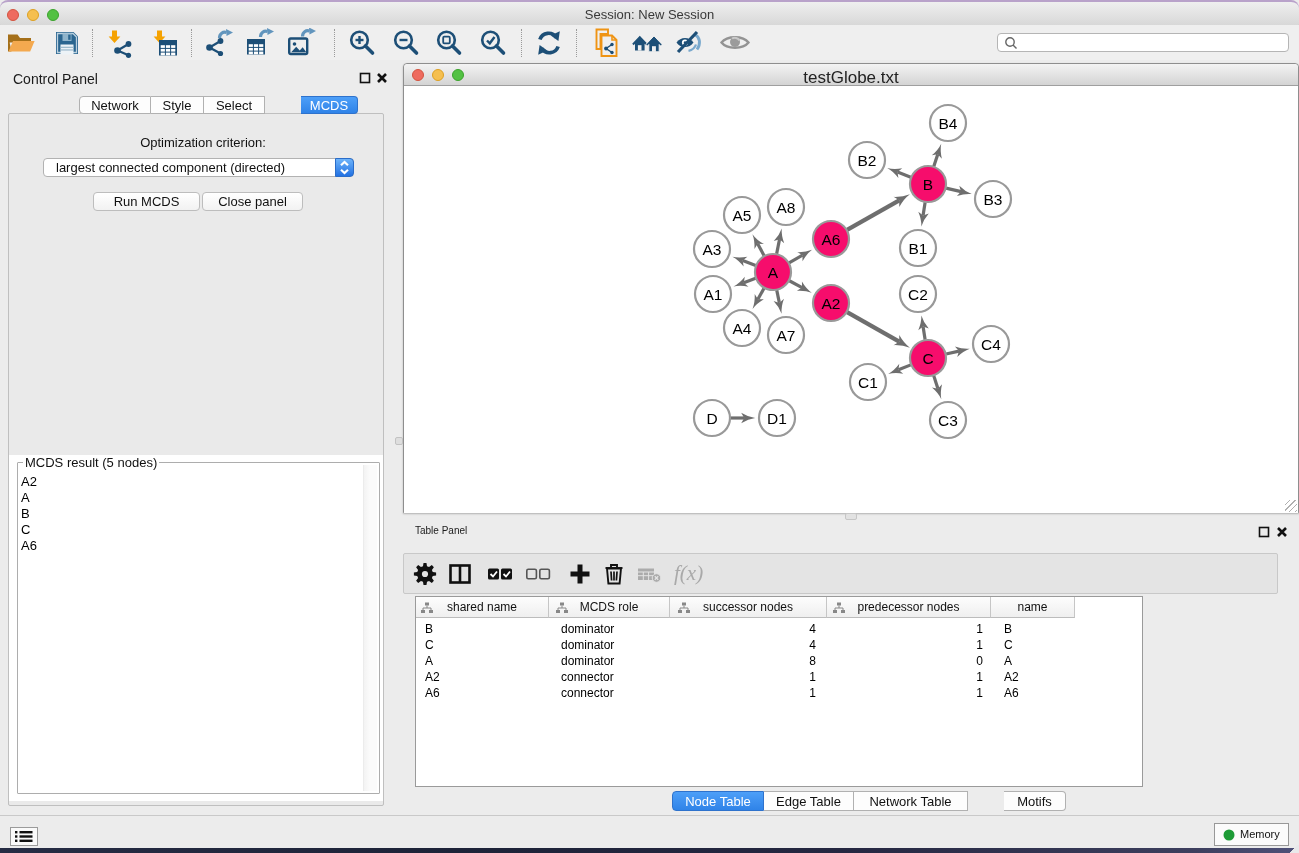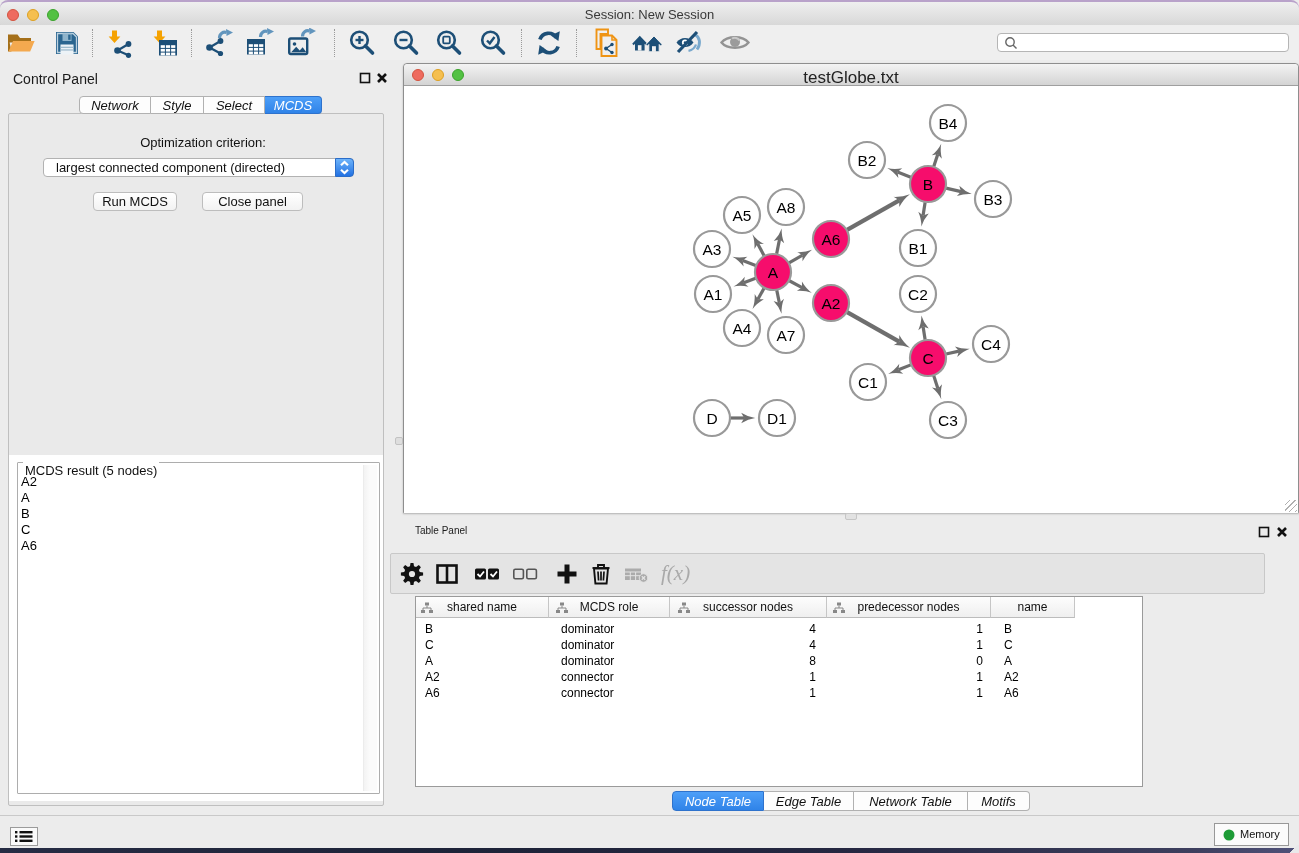--- a/index.html
+++ b/index.html
@@ -20,62 +20,62 @@
   #toolbar { left:0; top:25px; width:1299px; height:35px; background:#efefef; }
   .tbsep { position:absolute; top:4px; height:28px; width:0;
     border-left:1px dotted #9a9a9a; }
   .ticon { position:absolute; top:3px; }
   #searchbox { position:absolute; left:997px; top:8px; width:292px; height:19px;
     background:#fff; border:1px solid #b5b5b5; border-radius:4px; }
   
   #cp-title { left:13px; top:71px; font-size:14px; color:#1b1b1b; }
   #cp-box { left:8px; top:113px; width:376px; height:693px; border:1px solid #bfbfbf;
     border-radius:2px; background:#eaeaea; }
-  .tabrow { position:absolute; display:flex;font-style:italic; }
+  .tabrow { position:absolute; display:flex; }
   .tab { height:18px; line-height:17px; font-size:13px; text-align:center;
     background:#fdfdfd; border:1px solid #b1b1b1; border-left:none; color:#111;
     padding:0; }
   .tab.first { border-left:1px solid #b1b1b1; border-radius:4px 0 0 4px; }
-  .tab.last { border-radius:0 4px 4px 0; }
+  .tab.last { border-radius:0 4px 4px 0;margin-left:36px; }
   .tab.sel { background:linear-gradient(#4d9ff8,#2f83e8); color:#fff; border-color:#2e72cc; }
   #cptabs { left:79px; top:96px; }
   #opt-label { left:7px; top:135px; width:392px; text-align:center; font-size:13px; color:#111; }
   #combo { left:43px; top:158px; width:311px; height:19px; background:#fff;
     border:1px solid #b2b2b2; border-radius:4px; font-size:13px; color:#111;
     line-height:17px; padding-left:12px; }
   #combo-step { position:absolute; right:-1px; top:-1px; width:19px; height:19px;
     border-radius:0 4px 4px 0; background:linear-gradient(#6db3fa,#2271e2);
     border:1px solid #2a6dc9; }
   .btn { position:absolute; height:19px; background:linear-gradient(#ffffff,#f2f2f2);
     border:1px solid #bdbdbd; border-radius:4px; font-size:13px; color:#111;
     text-align:center; line-height:17px; }
   #resultpanel { left:9px; top:455px; width:374px; height:346px; background:#fff; }
   #groupbox { position:absolute; left:8px; top:7px; width:363px; height:332px;
     border:1px solid #adadad; border-radius:1px; }
-  #grouplabel { position:absolute; left:5px; top:-8px; background:#fff; padding:8px 2px;
+  #grouplabel { position:absolute; left:5px; top:-8px; background:#fff; padding:0 2px;
     font-size:13px; color:#111; }
   #mcdslist { position:absolute; left:3px; top:11px; font-size:13px; color:#000; line-height:16px; }
   #listscroll { position:absolute; right:2px; top:2px; width:14px; height:326px;
     background:linear-gradient(90deg,#f3f3f3,#fbfbfb 45%,#fbfbfb); border-left:1px solid #ececec; }
   
   #netwin { left:403px; top:63px; width:896px; height:450px;
     border:1px solid #8e8e8e; border-radius:4px 4px 0 0;
     box-shadow:0 1px 2px rgba(0,0,0,0.25); background:#fff; }
   #nettitle { position:absolute; left:0; top:0; width:100%; height:22px;
     background:linear-gradient(#f3f3f3,#d4d4d4); border-bottom:1px solid #9f9f9f;
     border-radius:4px 4px 0 0; }
   #nettitle .tl { top:5px; }
   #nettitle .red { left:8px; } #nettitle .yel { left:28px; } #nettitle .grn { left:48px; }
   #netname { position:absolute; top:4px; width:100%; text-align:center; font-size:17px; color:#222; }
   #netcanvas { position:absolute; left:0; top:23px; width:894px; height:426px; background:#fff; }
   #netgrip { position:absolute; right:1px; bottom:1px; width:12px; height:12px;
     background:repeating-linear-gradient(135deg, transparent 0 3px, #b0b0b0 3px 4px); }
   
   #tp-title { left:415px; top:525px; font-size:10px; color:#1b1b1b; }
-  #tp-toolbar { left:390px; top:553px; width:875px; height:41px; background:#e4e4e4;
+  #tp-toolbar { left:403px; top:553px; width:875px; height:41px; background:#e4e4e4;
     border:1px solid #c8c8c8; border-radius:2px; }
   #tp-table { left:415px; top:596px; width:728px; height:191px; background:#fff;
     border:1px solid #9a9a9a; }
   .th { position:absolute; top:0; height:21px; background:linear-gradient(#fdfdfd,#efefef);
     border-right:1px solid #c6c6c6; border-bottom:1px solid #bcbcbc;
     font-size:12px; color:#111; text-align:center; line-height:21px; }
   .trow { position:absolute; font-size:12px; color:#000; height:16px; line-height:16px; }
   .num { text-align:right; }
   
   #bottabs { left:672px; top:791px; }
@@ -270,21 +270,21 @@
 </div>
 <div class="abs" id="opt-label">Optimization criterion:</div>
 <div class="abs" id="combo">largest connected component (directed)
   <div id="combo-step">
     <svg width="17" height="17" viewBox="0 0 17 17">
       <path d="M5,6.3 L8.5,2.9 L12,6.3" fill="none" stroke="#fff" stroke-width="2.1"></path>
       <path d="M5,10.7 L8.5,14.1 L12,10.7" fill="none" stroke="#fff" stroke-width="2.1"></path>
     </svg>
   </div>
 </div>
-<div class="btn" style="left:93px;top:192px;width:84px">Run MCDS</div>
+<div class="btn" style="left:93px;top:192px;width:107px">Run MCDS</div>
 <div class="btn" style="left:202px;top:192px;width:101px">Close panel</div>
 <div class="abs" id="resultpanel">
   <div id="groupbox">
     <div id="grouplabel">MCDS result (5 nodes)</div>
     <div id="mcdslist">A2<br>A<br>B<br>C<br>A6</div>
     <div id="listscroll"></div>
   </div>
 </div>
 
 <div class="abs" id="netwin">

